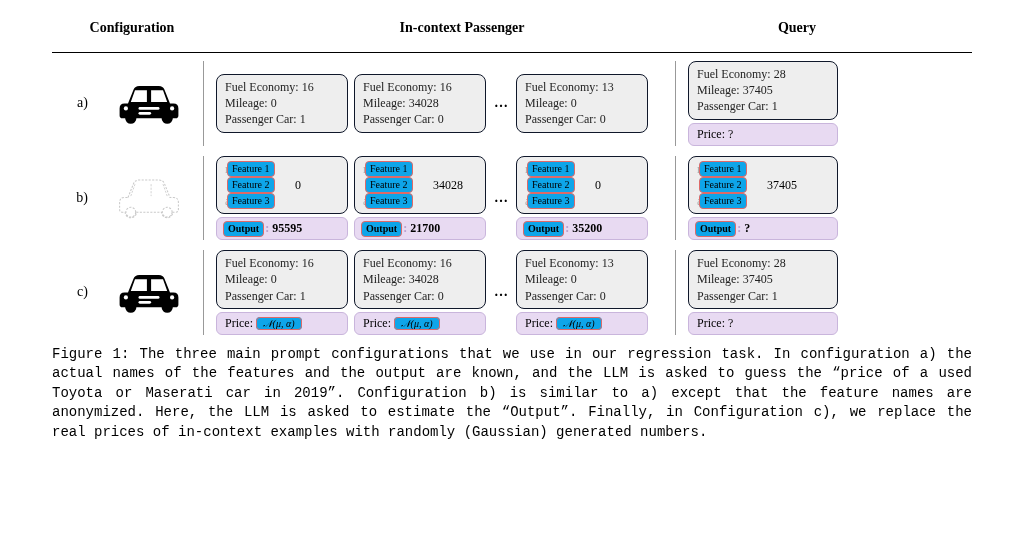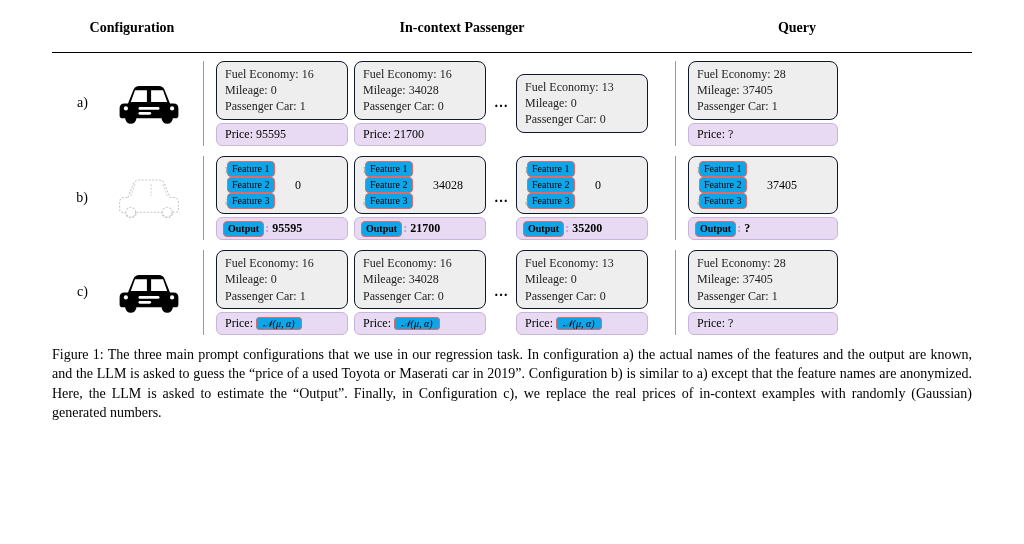--- a/index.html
+++ b/index.html
@@ -110,20 +110,21 @@
     position: absolute;
     left: 70px;
     top: 0;
     color: #000;
     font-size: 12px;
   }
   .caption {
     font-size: 14px;
     line-height: 1.4;
     text-align: justify;
+    font-family: Liberation Mono, monospace;
   }
   .cal { font-family: 'Times New Roman', serif; font-style: italic; text-align: right; }
 </style>
 </head>
 <body>
 
 <div class="figure-wrap">
 
   <div class="header-row">
     <div class="config-hdr">Configuration</div>
@@ -144,29 +145,27 @@
           <circle cx="83" cy="42" r="3" fill="#fff"></circle>
         </svg>
     </div>
     <div class="examples">
       <div class="card">
         <div class="features-box">
           <div><span>Fuel Economy</span>: <span>16</span></div>
           <div><span>Mileage</span>: <span>0</span></div>
           <div><span>Passenger Car</span>: <span>1</span></div>
         </div>
-        <div class="price-box"><span>Price</span>: <span>95595</span></div>
       </div>
       <div class="card">
         <div class="features-box">
           <div><span>Fuel Economy</span>: <span>16</span></div>
           <div><span>Mileage</span>: <span>34028</span></div>
           <div><span>Passenger Car</span>: <span>0</span></div>
         </div>
-        <div class="price-box"><span>Price</span>: <span>21700</span></div>
       </div>
       <div class="ellipsis">…</div>
       <div class="card">
         <div class="features-box">
           <div><span>Fuel Economy</span>: <span>13</span></div>
           <div><span>Mileage</span>: <span>0</span></div>
           <div><span>Passenger Car</span>: <span>0</span></div>
         </div>
       </div>
     </div>

